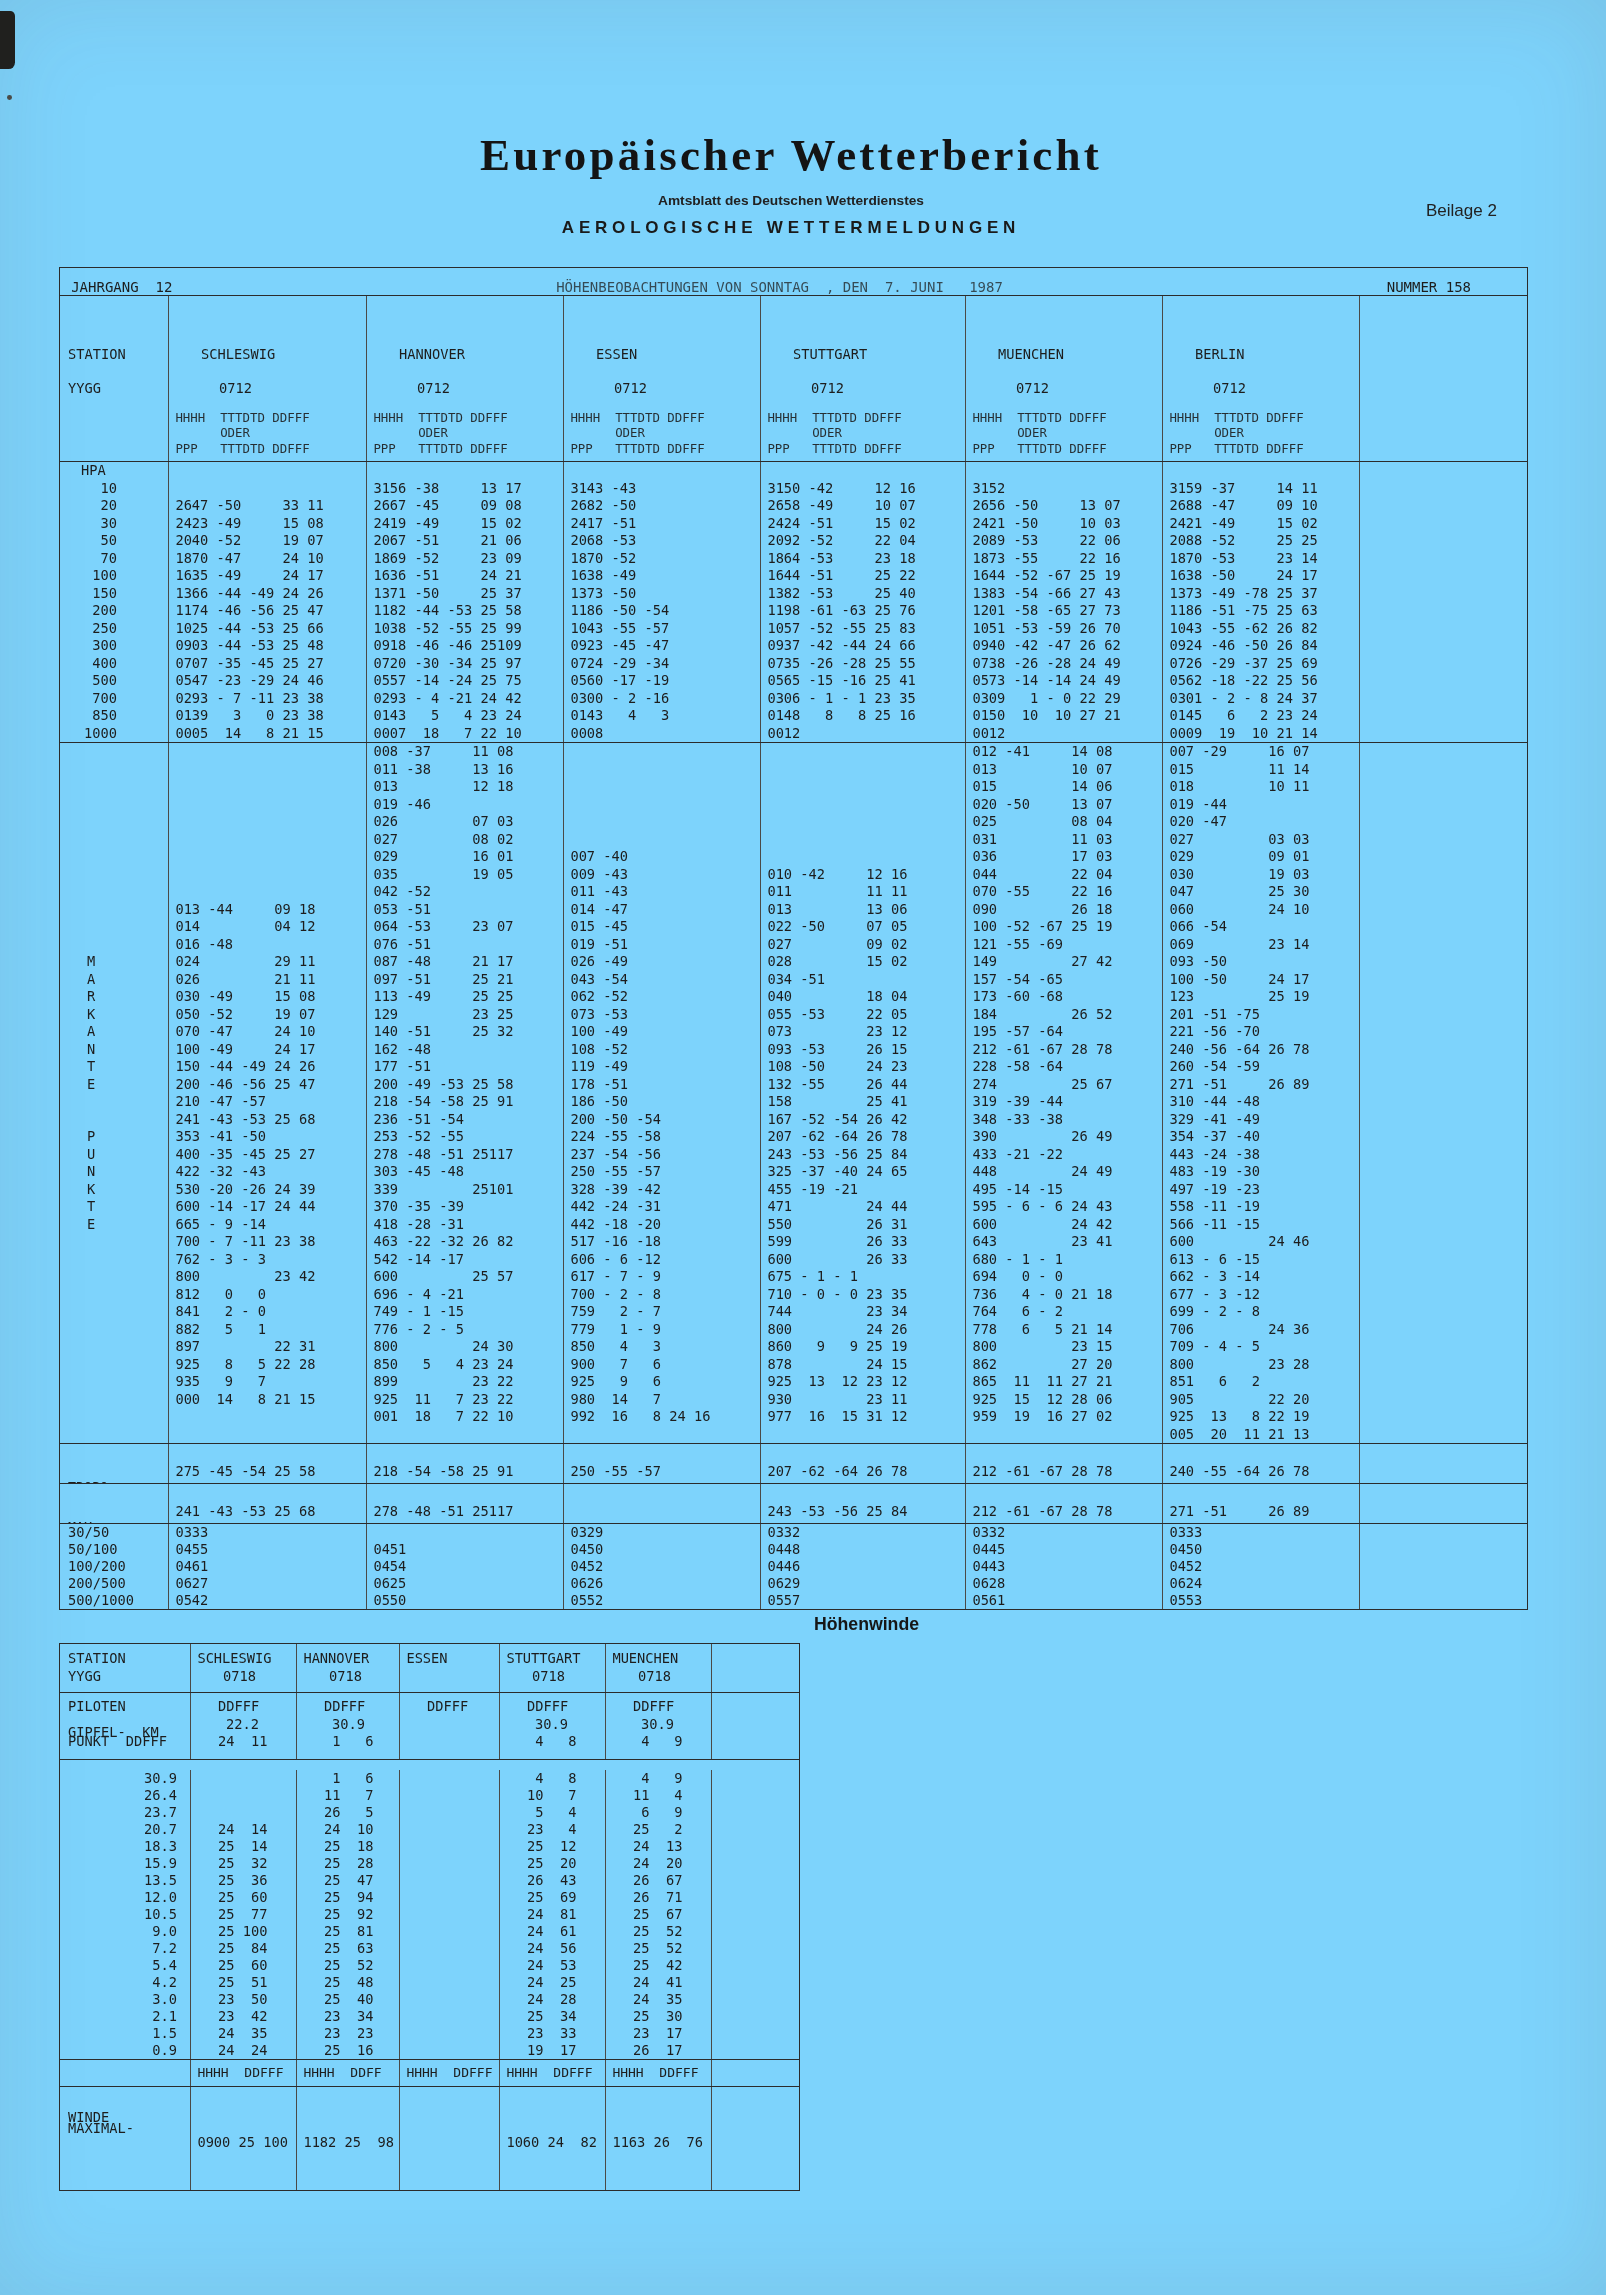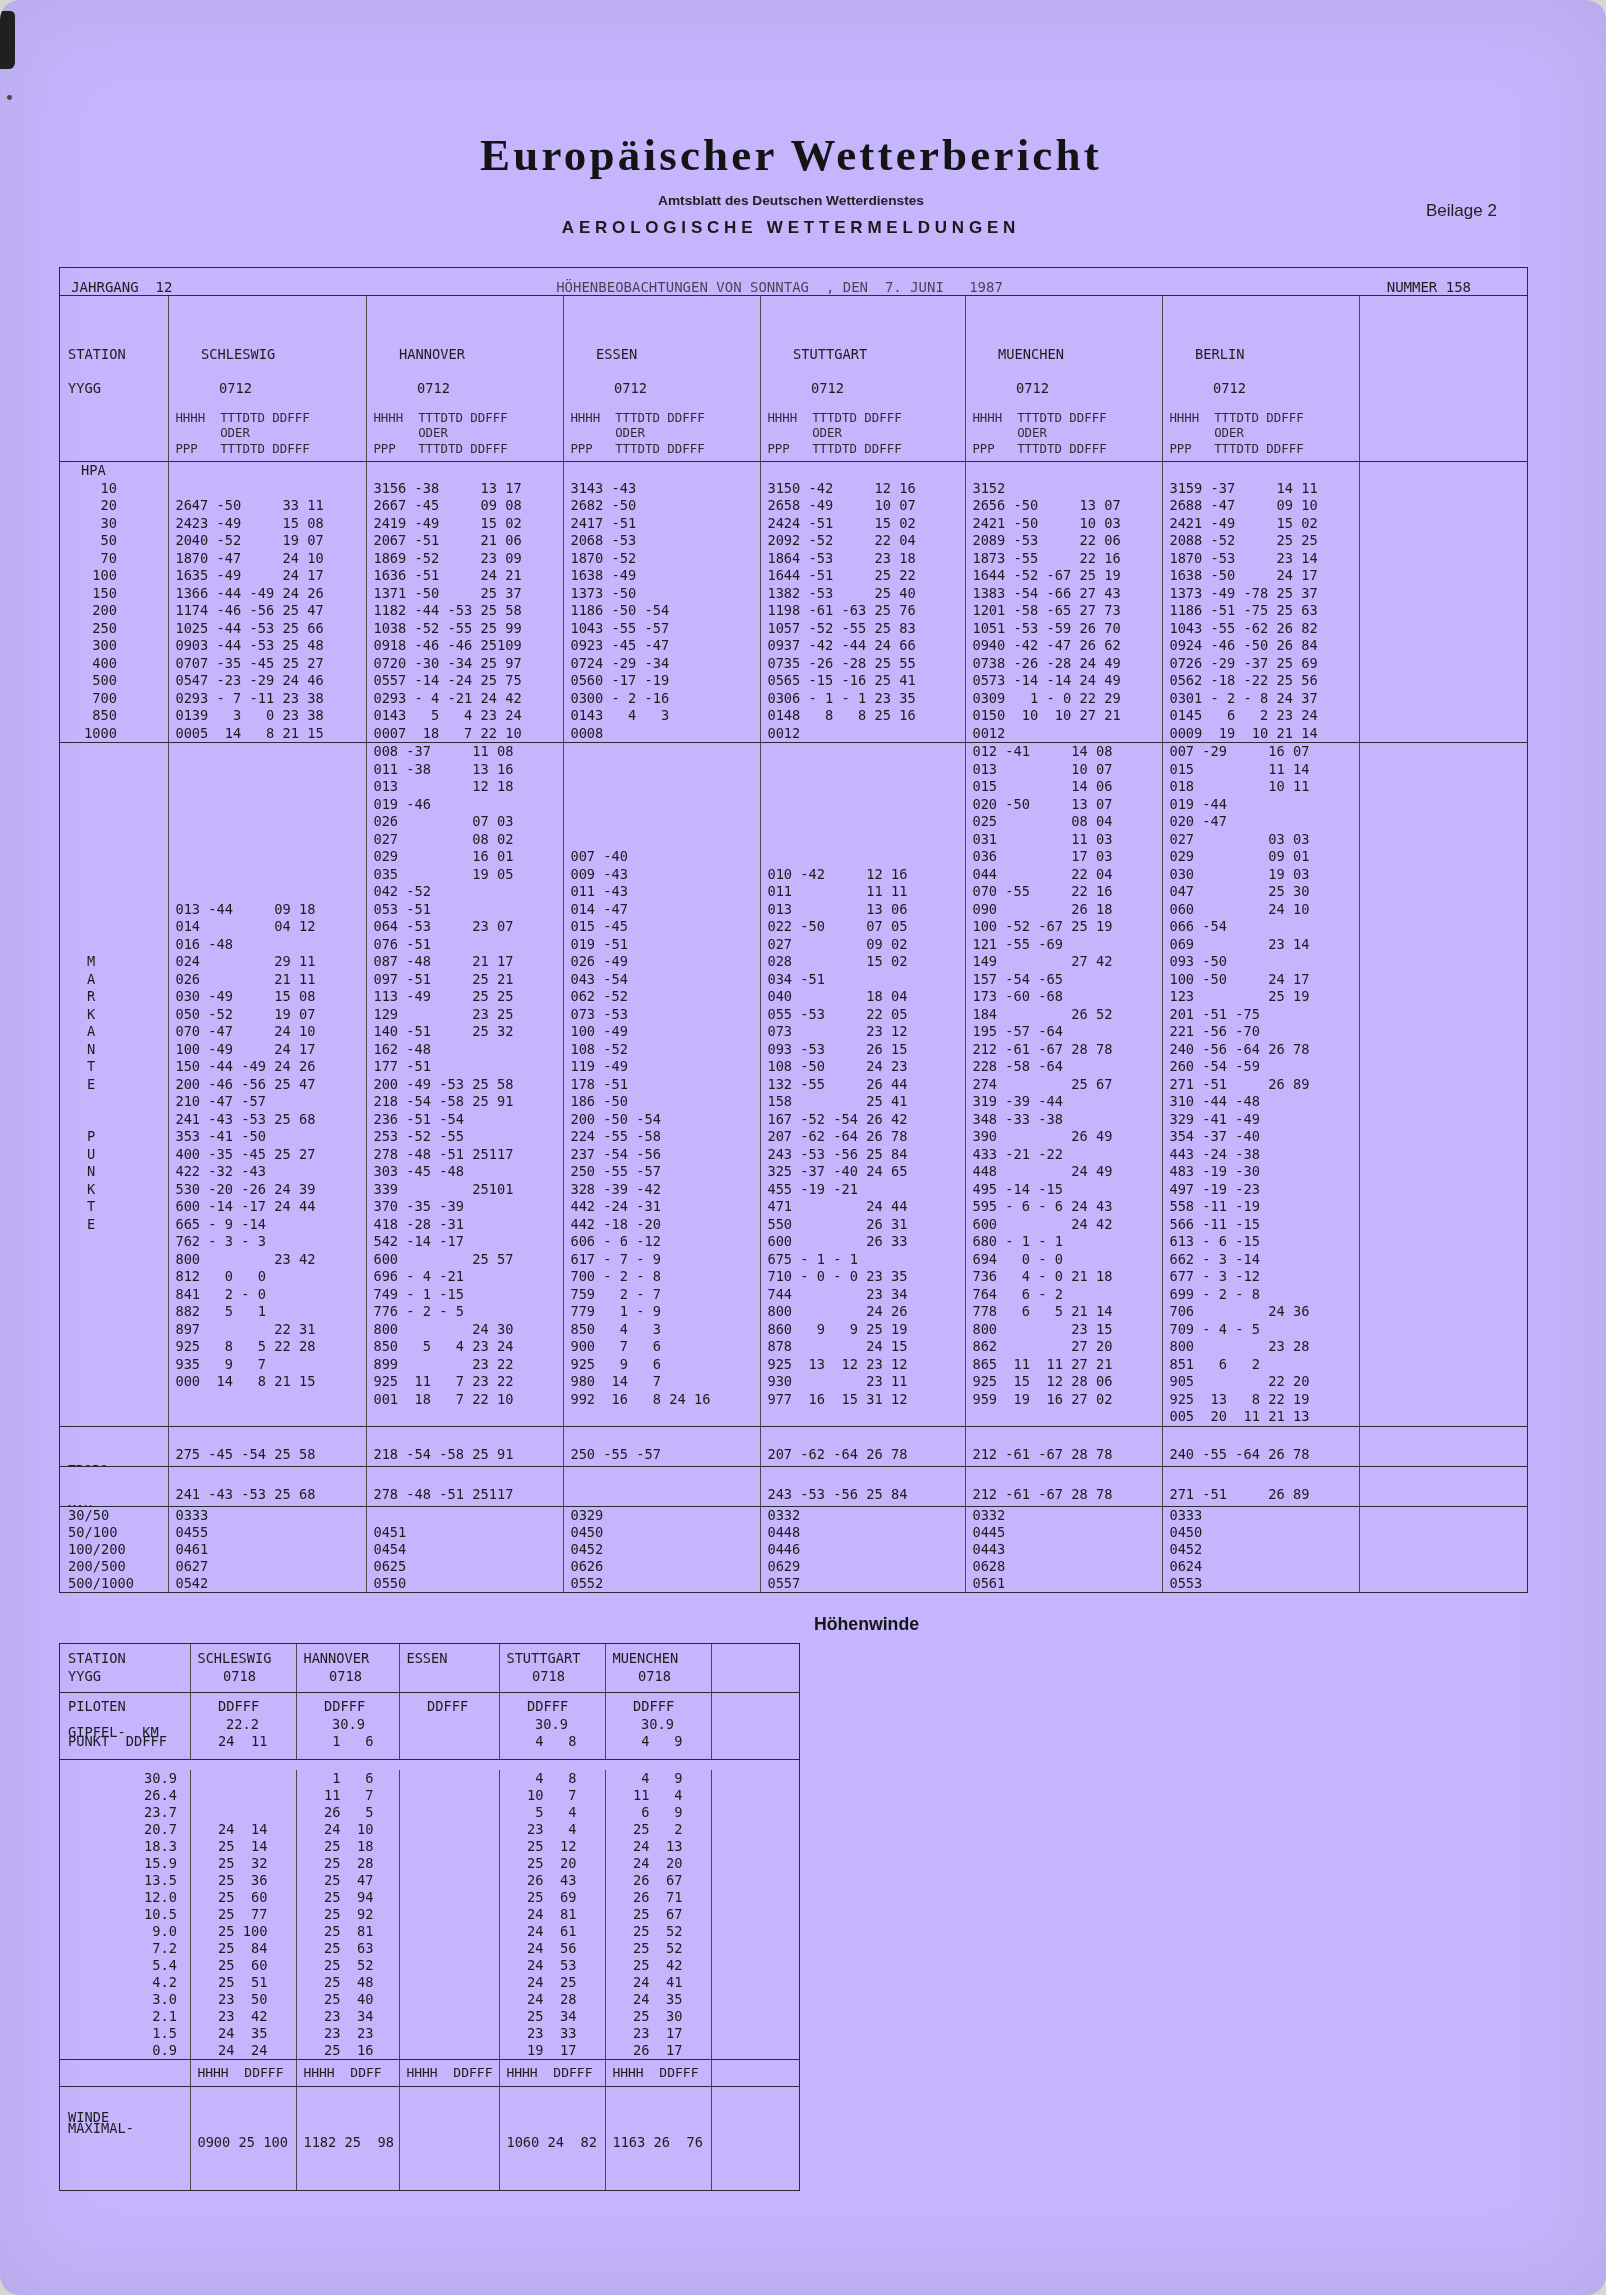--- a/index.html
+++ b/index.html
@@ -1,18 +1,18 @@
 <!DOCTYPE html>
 <html style="font-size:13px"><head>
 <meta charset="utf-8">
 <style>
   html,body{margin:0;padding:0;background:#d8d6d0;}
-  .page{position:relative;width:1606px;height:2295px;background:#c4b5fd;overflow:hidden;
+  .page{position:relative;width:1606px;height:2295px;background:#7dd3fc;overflow:hidden;
         font-family:"DejaVu Sans Mono","Liberation Mono",monospace;color:#1d1d1d;
-        box-shadow:inset 0 0 96px rgba(90,85,70,.12);border-radius:20px;}
+        box-shadow:inset 0 0 96px rgba(90,85,70,.12);}
   
   .title{position:absolute;top:129px;left:313px;width:956px;text-align:center;
          font-family:"Liberation Serif","DejaVu Serif",serif;font-weight:bold;
          font-size:45px;letter-spacing:3.2px;color:#141414;}
   .subtitle{position:absolute;top:193px;left:313px;width:956px;text-align:center;
             font-family:"Liberation Sans",sans-serif;font-weight:bold;font-size:13.7px;color:#222;}
   .sectiontitle{position:absolute;top:218px;left:313px;width:956px;text-align:center;
                 font-family:"Liberation Sans",sans-serif;font-weight:bold;font-size:17px;
                 letter-spacing:4.8px;color:#1a1a1a;}
   .beilage{position:absolute;top:201px;left:1426px;font-family:"Liberation Sans",sans-serif;
@@ -571,20 +571,30 @@
           <div class="tc dcell">665 - 9 -14</div>
           <div class="tc dcell">418 -28 -31</div>
           <div class="tc dcell">442 -18 -20</div>
           <div class="tc dcell">550         26 31</div>
           <div class="tc dcell">600         24 42</div>
           <div class="tc dcell">566 -11 -15</div>
           <div class="tc"></div>
         </div>
         <div class="t1grid trow">
           <div class="tc letter"></div>
+          <div class="tc dcell">700 - 7 -11 23 38</div>
+          <div class="tc dcell">463 -22 -32 26 82</div>
+          <div class="tc dcell">517 -16 -18</div>
+          <div class="tc dcell">599         26 33</div>
+          <div class="tc dcell">643         23 41</div>
+          <div class="tc dcell">600         24 46</div>
+          <div class="tc"></div>
+        </div>
+        <div class="t1grid trow">
+          <div class="tc letter"></div>
           <div class="tc dcell">762 - 3 - 3</div>
           <div class="tc dcell">542 -14 -17</div>
           <div class="tc dcell">606 - 6 -12</div>
           <div class="tc dcell">600         26 33</div>
           <div class="tc dcell">680 - 1 - 1</div>
           <div class="tc dcell">613 - 6 -15</div>
           <div class="tc"></div>
         </div>
         <div class="t1grid trow">
           <div class="tc letter"></div>

